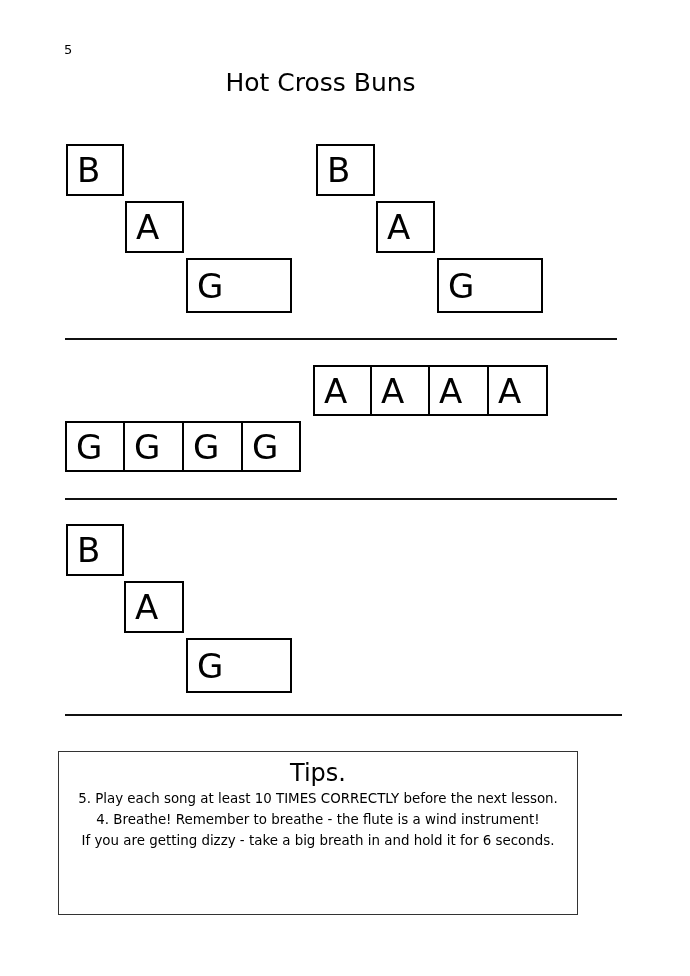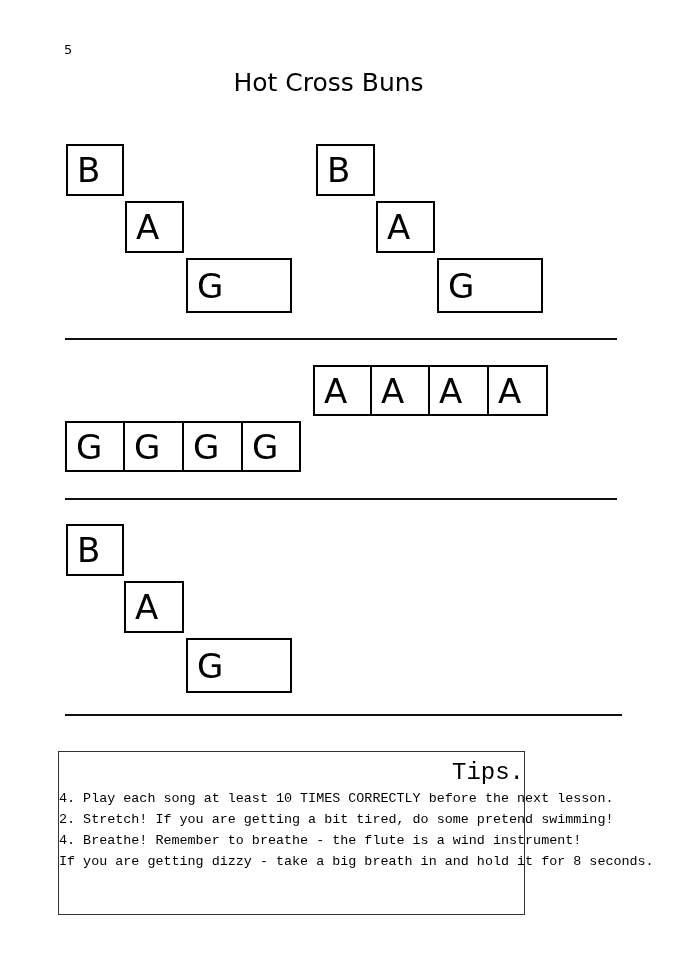--- a/index.html
+++ b/index.html
@@ -1,28 +1,28 @@
 <!DOCTYPE html>
 <html><head>
   <meta charset="utf-8">
   <style>
     html, body { margin: 0; padding: 0; background: #ffffff; }
     body { width: 690px; height: 976px; position: relative; overflow: hidden;
            font-family: "DejaVu Sans", sans-serif; color: #000; }
     .page-number { position: absolute; left: 64px; top: 42px; font-size: 13px; }
     .title { position: absolute; left: 0; width: 641px; top: 68px; text-align: center;
-             font-size: 25px; padding-left: 8px; }
+             font-size: 25px; padding-left: 0; }
     .title span { position: relative; left: 0; }
     .note-box { position: absolute; box-sizing: border-box; border: 2.5px solid #000;
                 background: #fff; font-size: 34px; line-height: 1;
                 display: flex; align-items: center; }
     .note-box .letter { padding-left: 9px; }
     .rule { position: absolute; height: 0; border-top: 2.5px solid #111; }
-    .tips { position: absolute; left: 58px; top: 751px; width: 467px; height: 164px;
-            box-sizing: border-box; border: 1.5px solid #333; text-align: right; font-family: Liberation Mono, monospace; }
+    .tips { position: absolute; left: 58px; top: 751px; width: 520px; height: 164px;
+            box-sizing: border-box; border: 1.5px solid #333; text-align: center; }
     .tips-title { font-size: 24px; margin-top: 6px; line-height: 30px; }
     .tips-line { font-size: 13.4px; line-height: 21px; white-space: nowrap; }
   </style>
 </head>
 <body>
 
 <div class="page-number">5</div>
 <div class="title"><span>Hot Cross Buns</span></div>
 
 <div class="note-box" style="left:66px;top:144px;width:58px;height:52px;">
@@ -82,17 +82,16 @@
     <span class="letter">A</span>
   </div>
 <div class="note-box" style="left:186px;top:638px;width:106px;height:55px;">
     <span class="letter">G</span>
   </div>
 
 <div class="rule" style="left:65px;top:714px;width:557px;"></div>
 
 <div class="tips">
   <div class="tips-title">Tips.</div>
-  <div class="tips-line">4. Play each song at least 10 TIMES CORRECTLY before the next lesson.</div>
-  <div class="tips-line">2. Stretch! If you are getting a bit tired, do some pretend swimming!</div>
+  <div class="tips-line">5. Play each song at least 10 TIMES CORRECTLY before the next lesson.</div>
   <div class="tips-line">4. Breathe! Remember to breathe - the flute is a wind instrument!</div>
-  <div class="tips-line">If you are getting dizzy - take a big breath in and hold it for 8 seconds.</div>
+  <div class="tips-line">If you are getting dizzy - take a big breath in and hold it for 6 seconds.</div>
 </div>
 
 </body></html>

